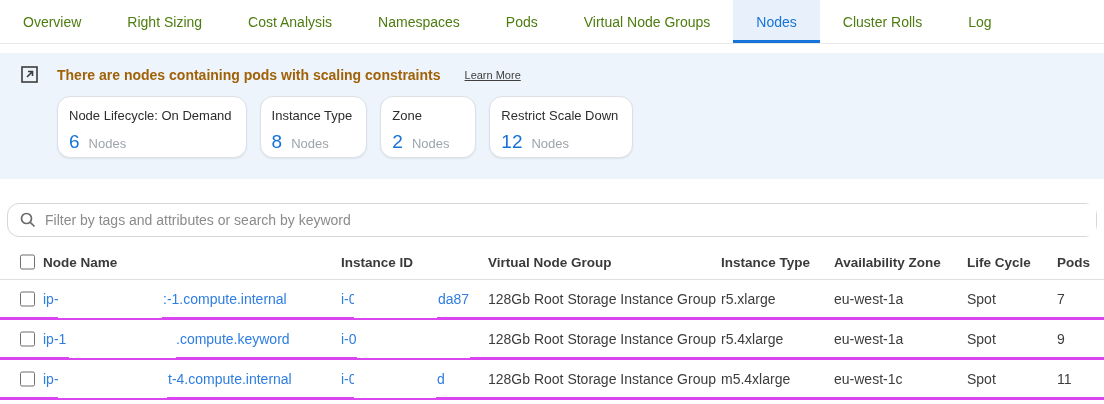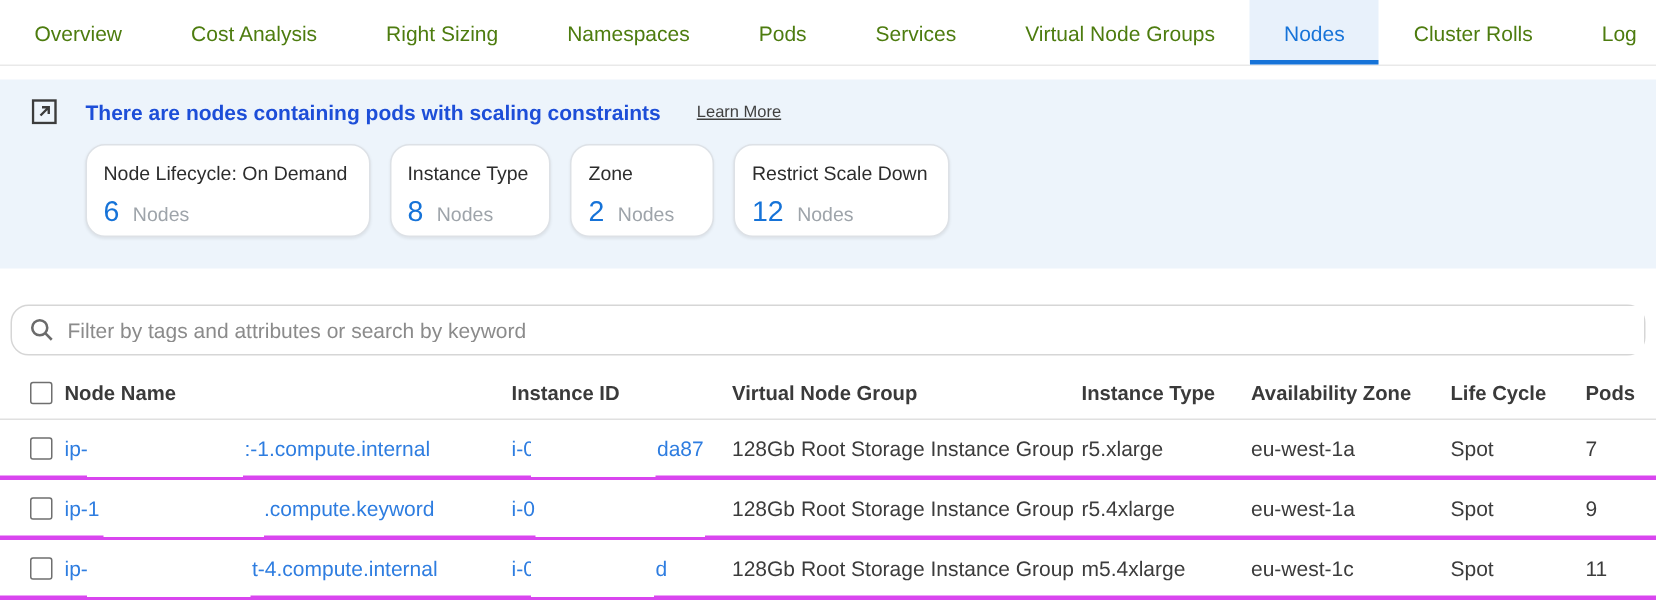--- a/index.html
+++ b/index.html
@@ -18,21 +18,21 @@
   .tab.active {
     background: #e8f1fb; color: #1673d8; box-shadow: inset 0 -3px 0 #1673d8;
   }
 
   
   .banner {
     margin-top: 9px; height: 126px; background: #edf4fb; padding-top: 13px;
   }
   .banner-msg { display: flex; align-items: center; padding-left: 21px; }
   .banner-icon { width: 17px; height: 17px; flex: 0 0 auto; }
-  .banner-text { margin-left: 19px; font-size: 14px; font-weight: bold; color: #1d4ed8; }
+  .banner-text { margin-left: 19px; font-size: 14px; font-weight: bold; color: #a16207; }
   .banner-link { margin-left: 24px; font-size: 11px; color: #404040; text-decoration: underline; cursor: pointer; }
   .cards { display: flex; gap: 13px; margin: 13px 0 0 57px; }
   .card {
     background: #ffffff; border: 1px solid #dde1e6; border-radius: 13px;
     box-shadow: 0 1px 2px rgba(0,0,0,0.07);
     padding: 11px 14px 12px 11px; min-width: 96px; height: 62px;
   }
   .card-title { font-size: 13px; color: #2d2d2d; white-space: nowrap; }
   .card-value { margin-top: 8px; display: flex; align-items: baseline; }
   .card-count { font-size: 19px; color: #1673d8; }
@@ -71,25 +71,24 @@
     background: #fff; cursor: pointer;
   }
   .frag-right { position: absolute; top: 50%; transform: translateY(-50%); white-space: nowrap; font-size: 14px; }
   .redact { position: absolute; top: 5px; bottom: -1px; background: #ffffff; z-index: 2; }
 </style>
 </head>
 <body>
 
 <div class="tabbar">
   <div class="tab">Overview</div>
+  <div class="tab">Right Sizing</div>
   <div class="tab">Cost Analysis</div>
-  <div class="tab">Right Sizing</div>
   <div class="tab">Namespaces</div>
   <div class="tab">Pods</div>
-  <div class="tab">Services</div>
   <div class="tab">Virtual Node Groups</div>
   <div class="tab active">Nodes</div>
   <div class="tab">Cluster Rolls</div>
   <div class="tab">Log</div>
 </div>
 
 <div class="banner">
   <div class="banner-msg">
     <span class="banner-icon">
       <svg width="17" height="17" viewBox="0 0 17 17">

